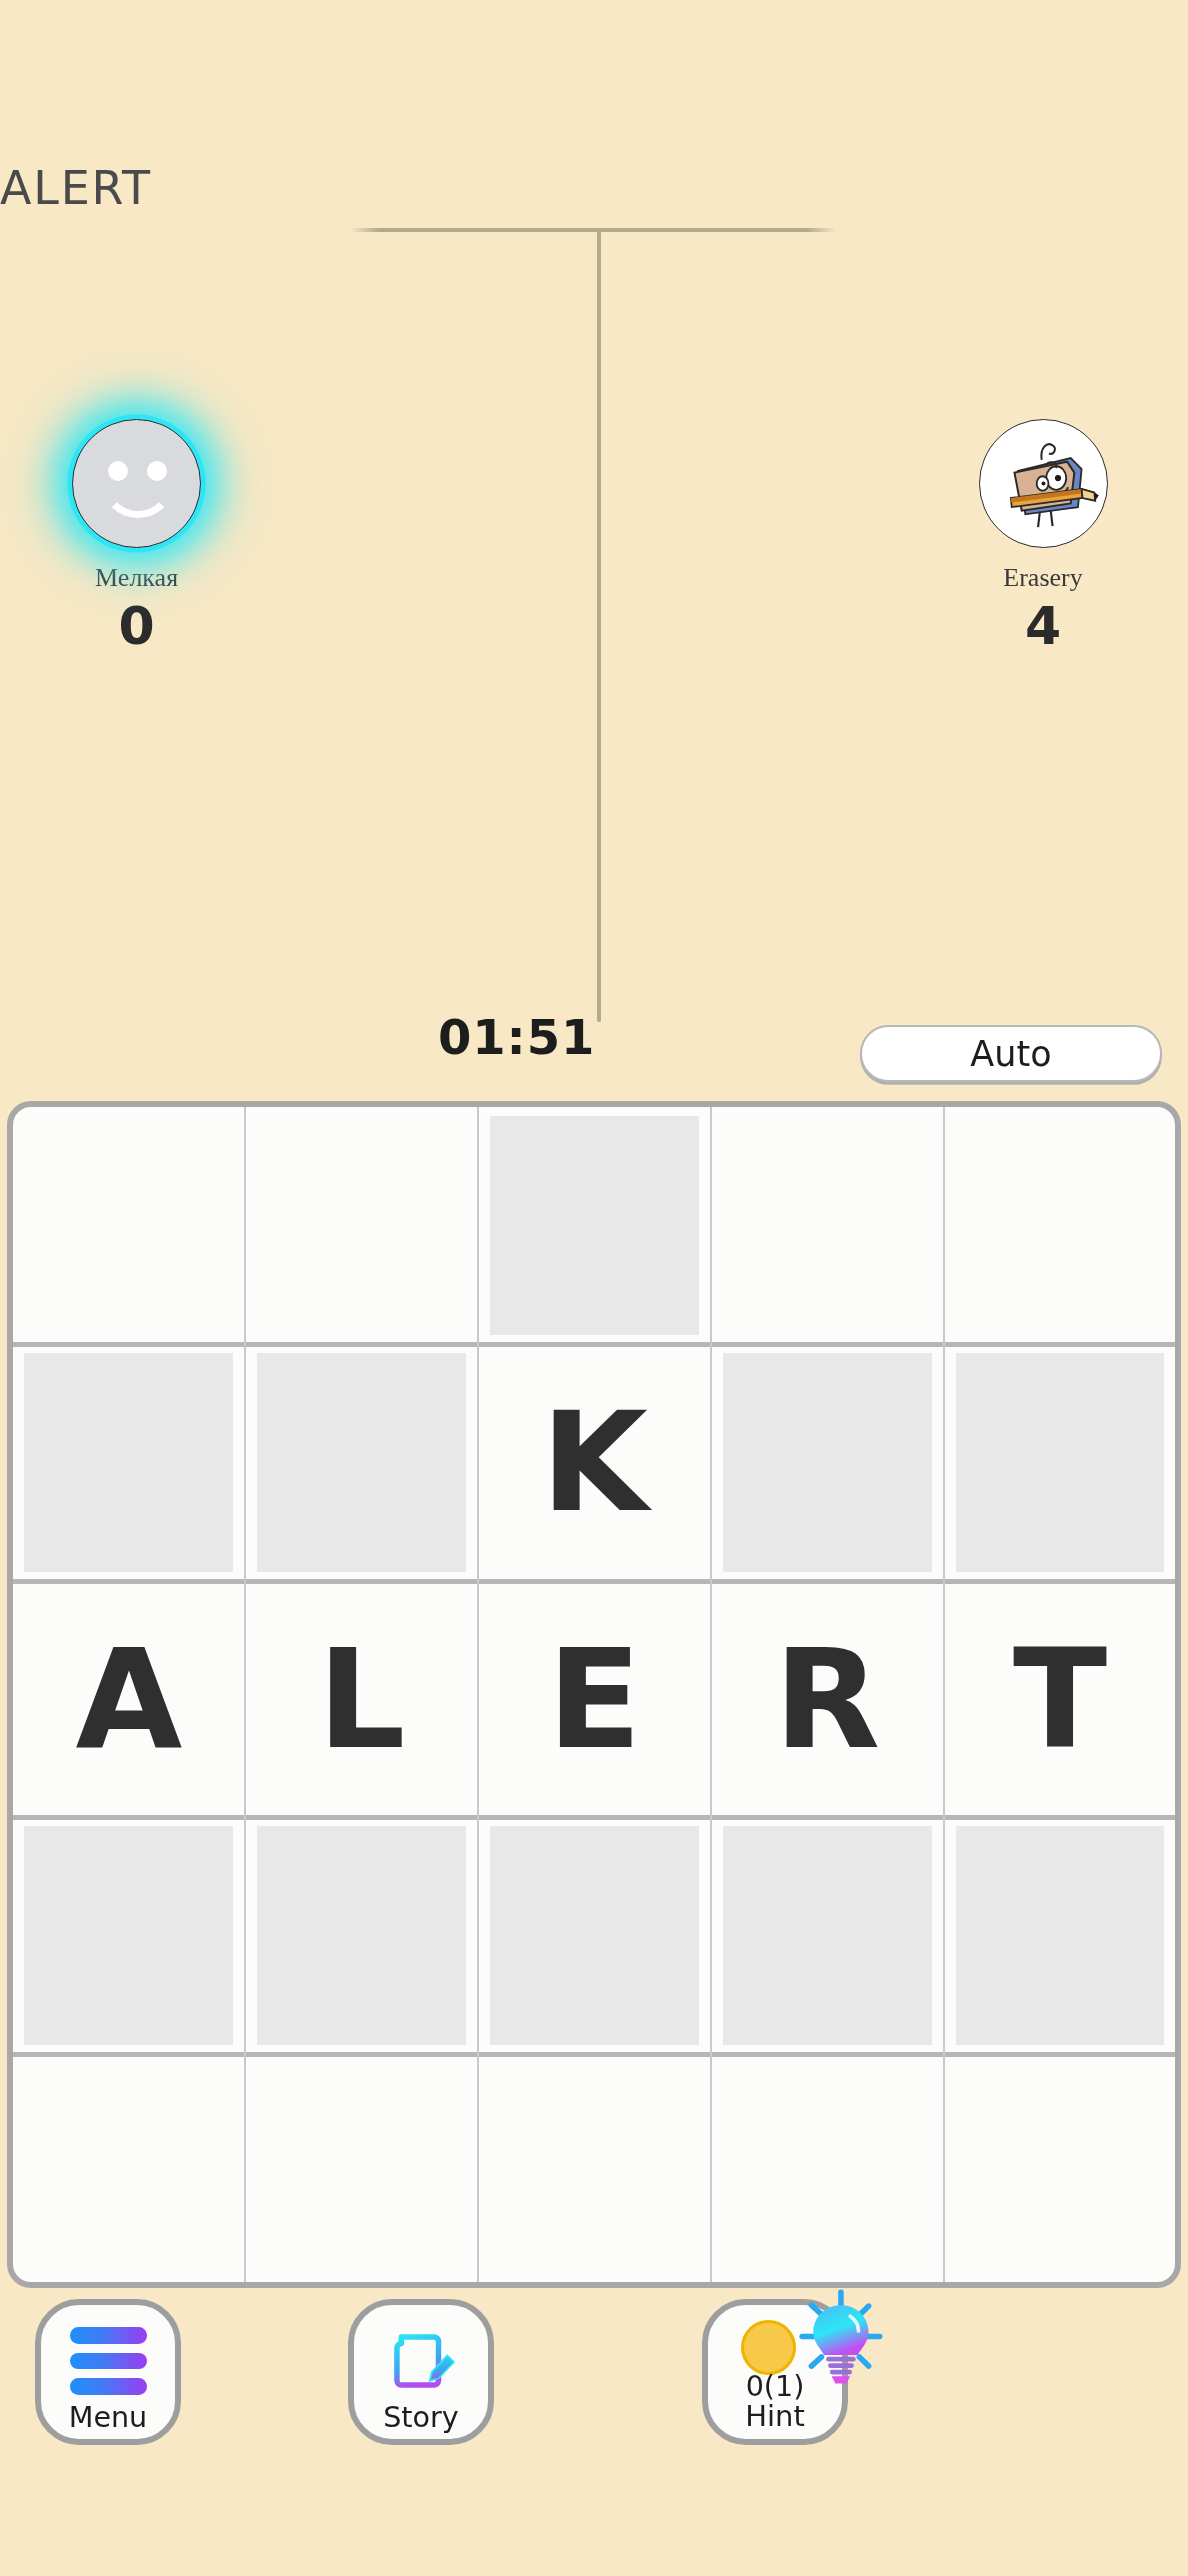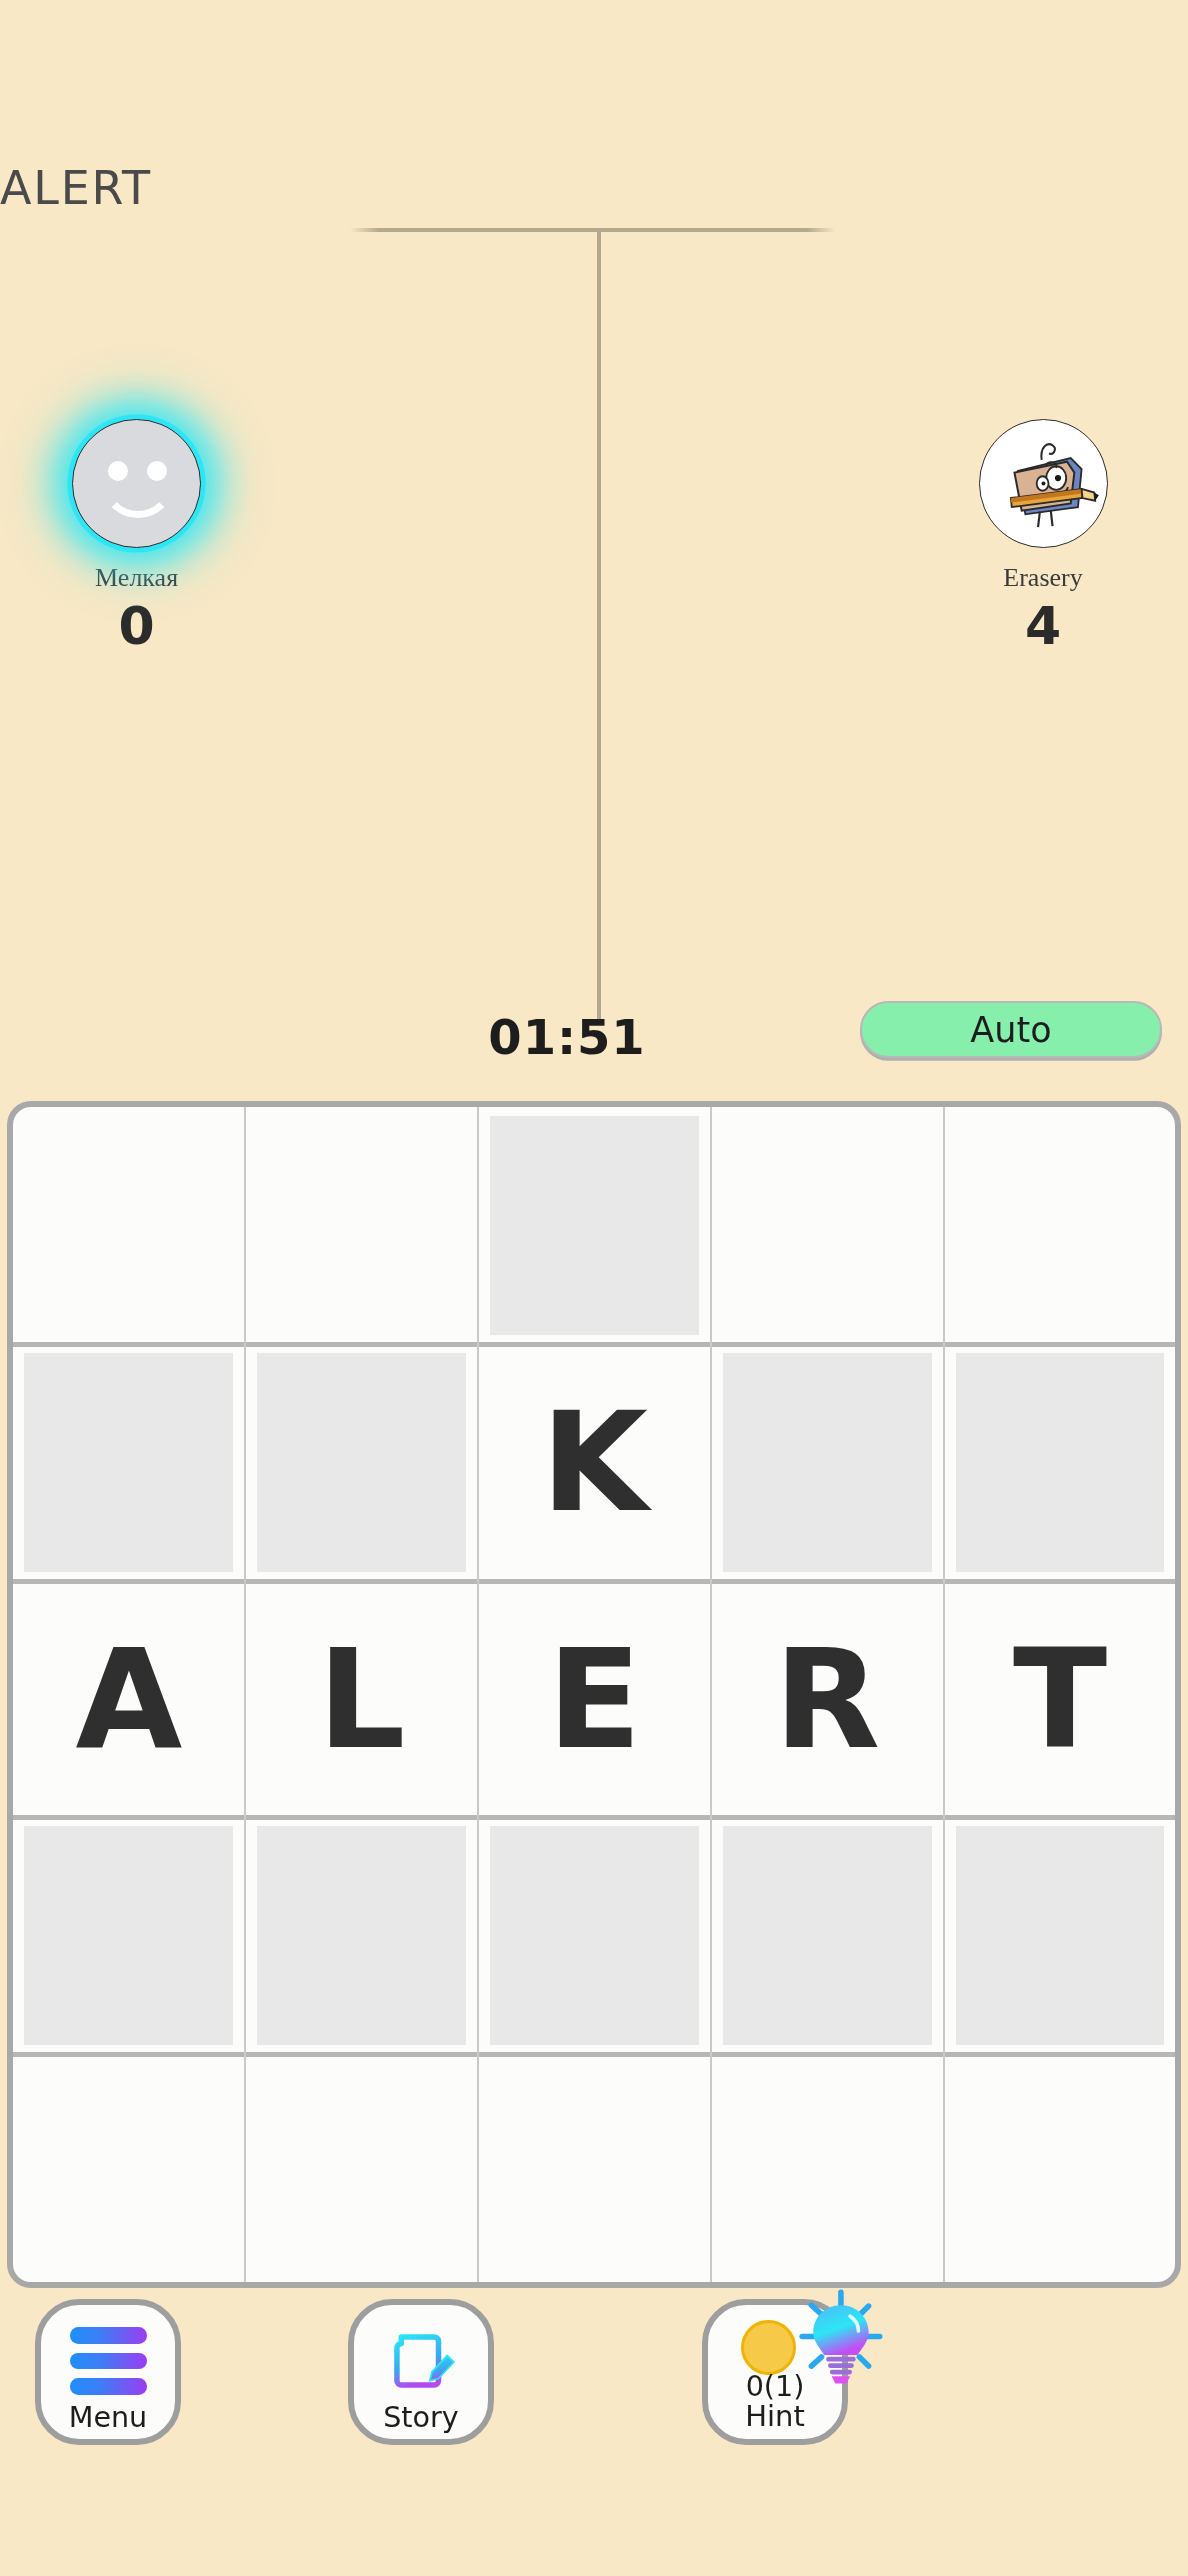--- a/index.html
+++ b/index.html
@@ -72,26 +72,26 @@
     margin-top:7.4px; font-size:52px; font-weight:700; color:#2b2b2b;
     font-family:"DejaVu Sans", sans-serif; line-height:1;
   }
 
   
   .mascot { position:absolute; left:0; top:0; width:100%; height:100%; }
 
   
   .timer {
     position:absolute; left:438px; top:1009px; width:258px;
-    text-align:center; font-size:48px; font-weight:600; color:#1d1d1d;
+    text-align:left; font-size:48px; font-weight:600; color:#1d1d1d;
     font-family:"DejaVu Sans", sans-serif; letter-spacing:0.9px;
   }
   .auto-btn {
-    position:absolute; left:860px; top:1001px; width:302px; height:57px;
-    background:#86efac; border:2.8px solid #b8b8b8; border-radius:28.6px;
+    position:absolute; left:860px; top:1025px; width:302px; height:57px;
+    background:#ffffff; border:2.8px solid #b8b8b8; border-radius:28.6px;
     display:flex; align-items:center; justify-content:center;
     box-shadow:0 2.8px 0 #b0b0b0;
   }
   .auto-btn span { font-size:35px; color:#1d1d1d; font-family:"DejaVu Sans", sans-serif; }
 
   
   .grid {
     position:absolute; left:7.4px; top:1101px;
     width:1174px; height:1187px;
     background:#fcfcfa;

